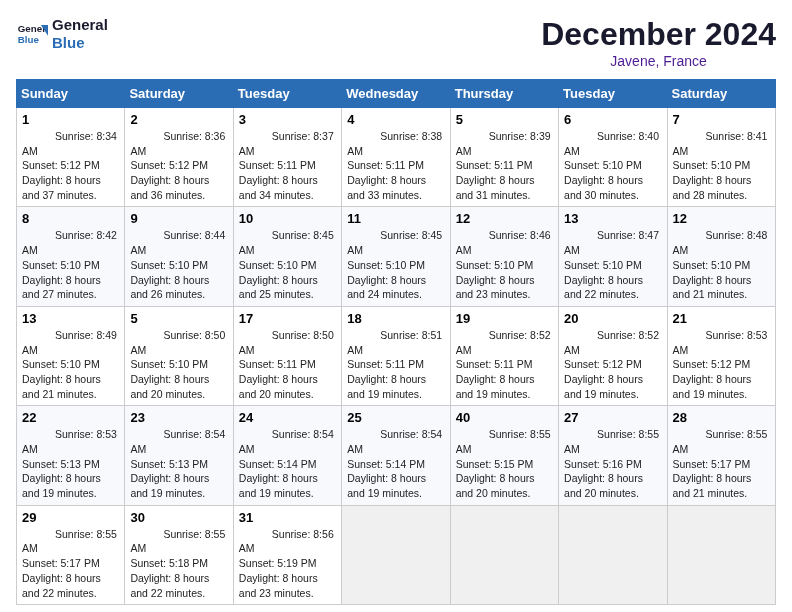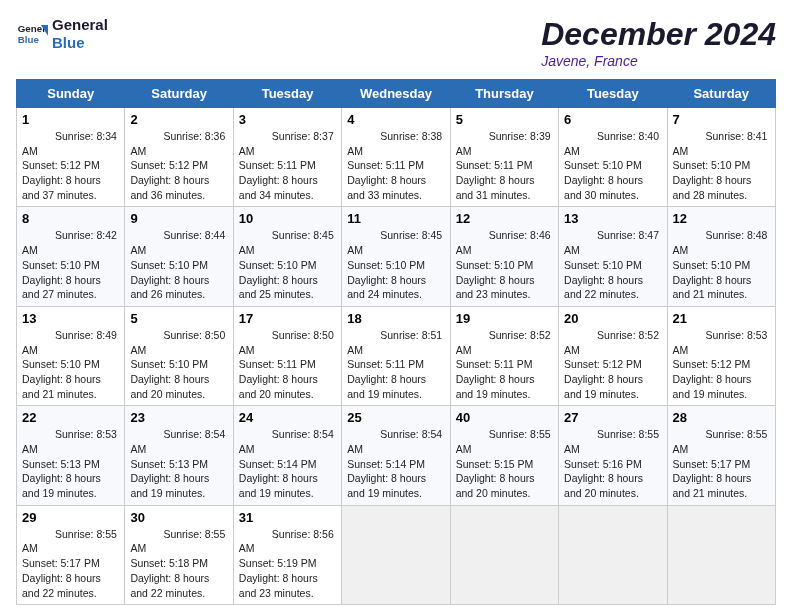--- a/index.html
+++ b/index.html
@@ -19,42 +19,41 @@
     .logo {
       display: flex;
       align-items: center;
       gap: 4px;
     }
     .logo-icon {
       width: 32px;
       height: 32px;
     }
     .title-area {
-      text-align: left;
-      font-style: italic;
+      text-align: center;
     }
     .month-title {
       font-size: 32px;
       font-weight: bold;
       color: #1a1a2e;
     }
     .location {
       font-size: 14px;
       color: #4c1d95;
     }
     table {
       width: 100%;
       border-collapse: collapse;
       font-size: 11px;
     }
     th {
       background-color: #2a6db5;
       color: white;
       padding: 6px 4px;
-      text-align: center;
+      text-align: left;
       font-size: 13px;
       font-weight: bold;
       border: 1px solid #2a6db5;
     }
     td {
       border: 1px solid #ccc;
       vertical-align: top;
       padding: 4px 5px;
       min-height: 70px;
       width: 14.28%;

